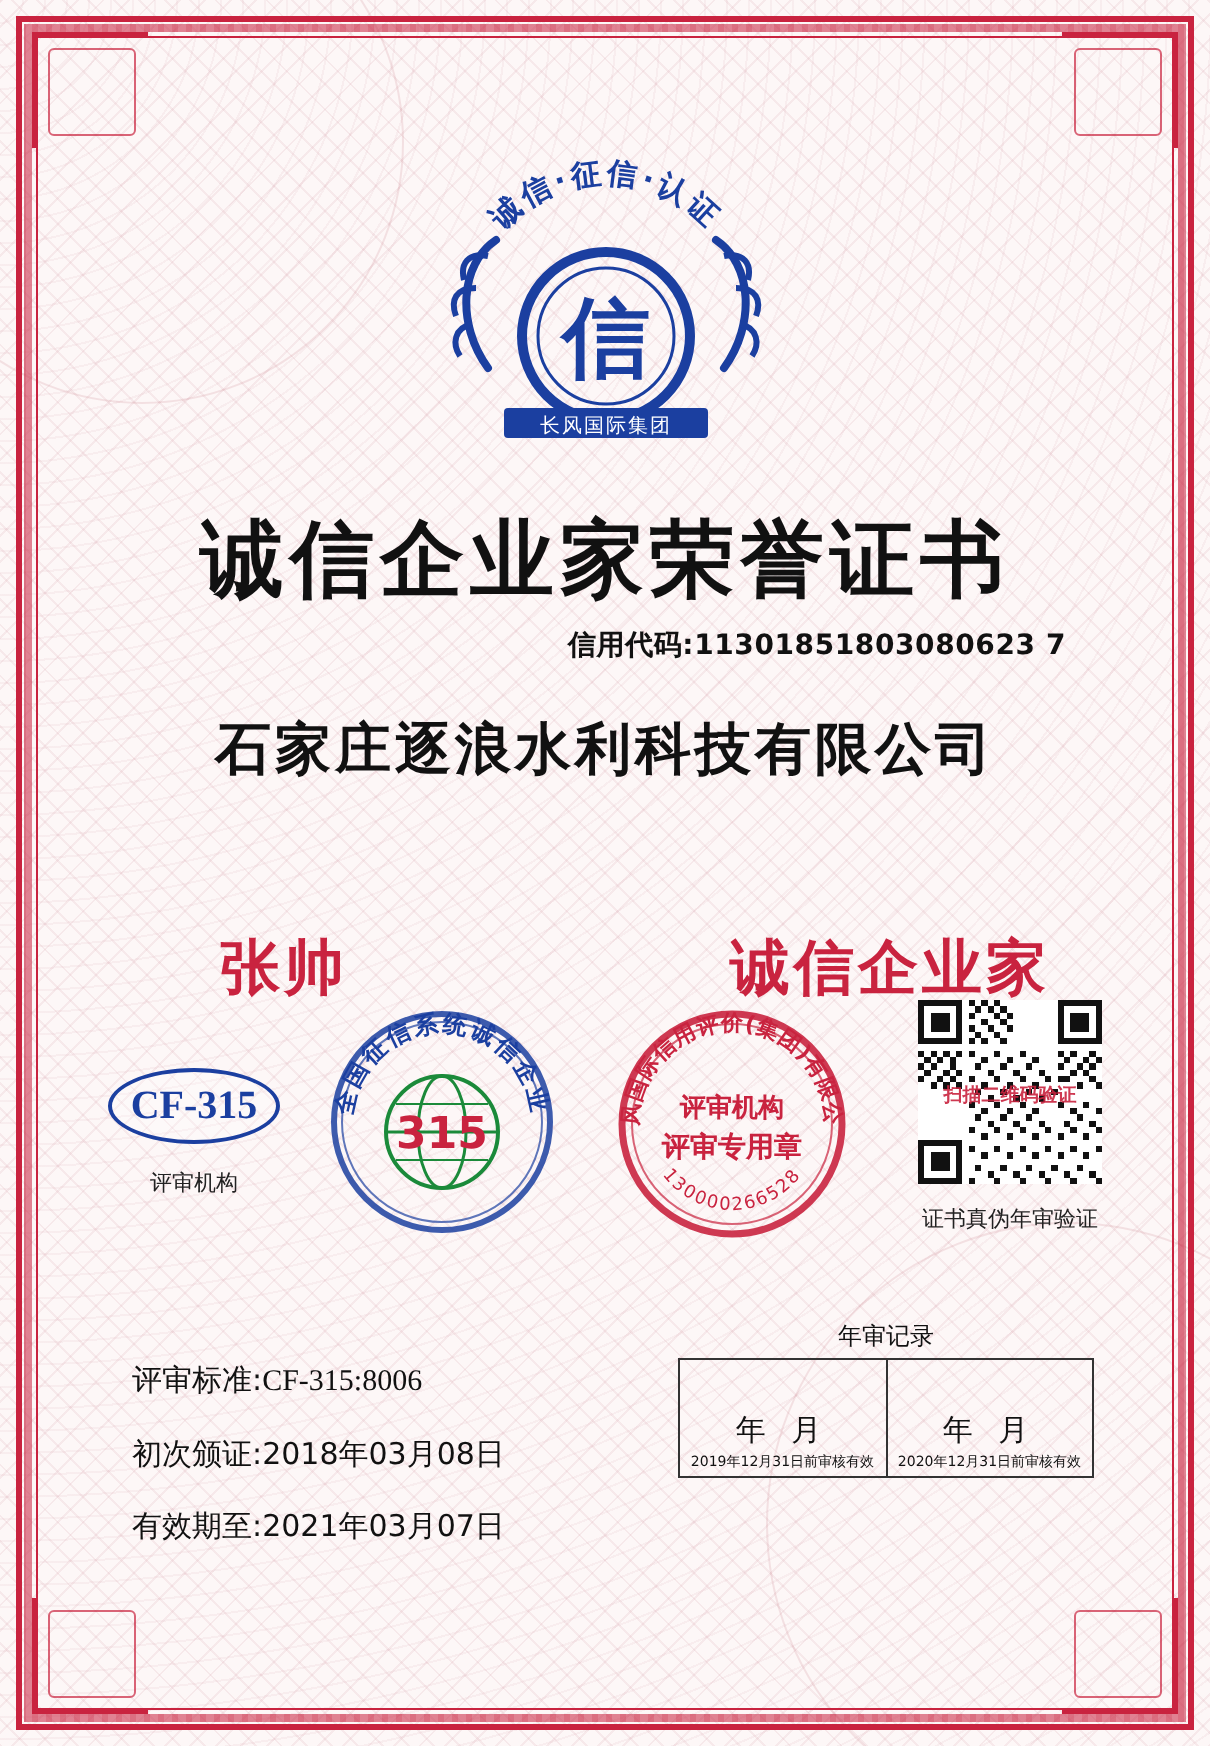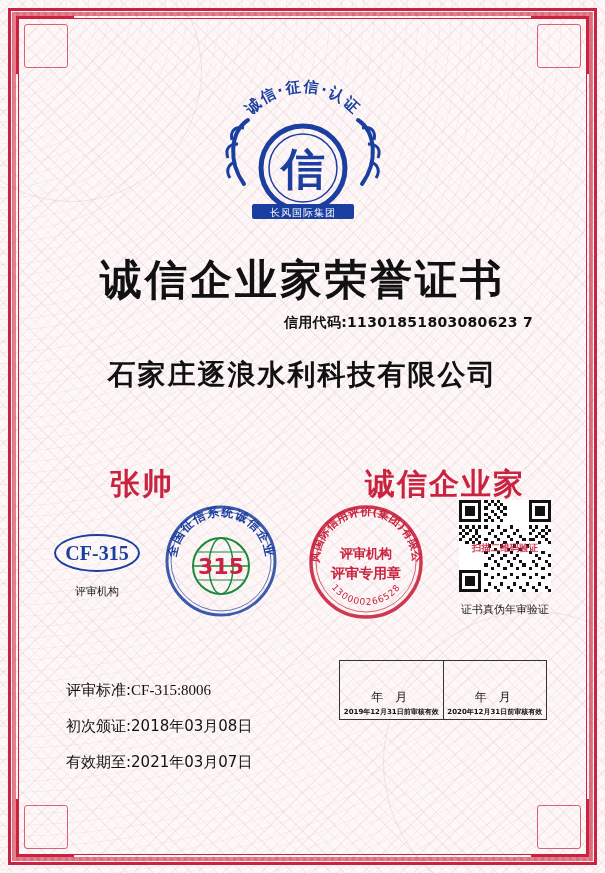--- a/index.html
+++ b/index.html
@@ -237,30 +237,29 @@
   .annual-table td {
     border: 1px solid #333;
     height: 56px;
     vertical-align: bottom;
     text-align: center;
     padding: 0 0 2px 0;
     width: 50%;
   }
   .cell-ym {
     font-family: "DejaVu Sans", sans-serif;
-    font-size: 12px;
+    font-size: 15px;
     color: #111;
     letter-spacing: 4px;
   }
   .cell-note {
     font-family: "DejaVu Sans", sans-serif;
     font-size: 7px;
     color: #111;
     margin-top: 1px;
-    font-weight: bold;
   }
 
   .watermark-ring {
     position: absolute;
     border-radius: 50%;
     border: 1px solid rgba(201,120,135,0.18);
   }
 </style>
 </head>
 <body>
@@ -535,20 +534,21 @@
     </div>
     <div>
       <span>初次颁证:</span><span>2018年03月08日</span>
     </div>
     <div>
       <span>有效期至:</span><span>2021年03月07日</span>
     </div>
   </div>
 
   <div class="annual">
+    <div class="annual-title">年审记录</div>
     <table class="annual-table">
       <tbody>
           <tr>
         <td>
           <div class="cell-ym">年 月</div>
           <div class="cell-note">2019年12月31日前审核有效</div>
         </td>
         <td>
           <div class="cell-ym">年 月</div>
           <div class="cell-note">2020年12月31日前审核有效</div>

